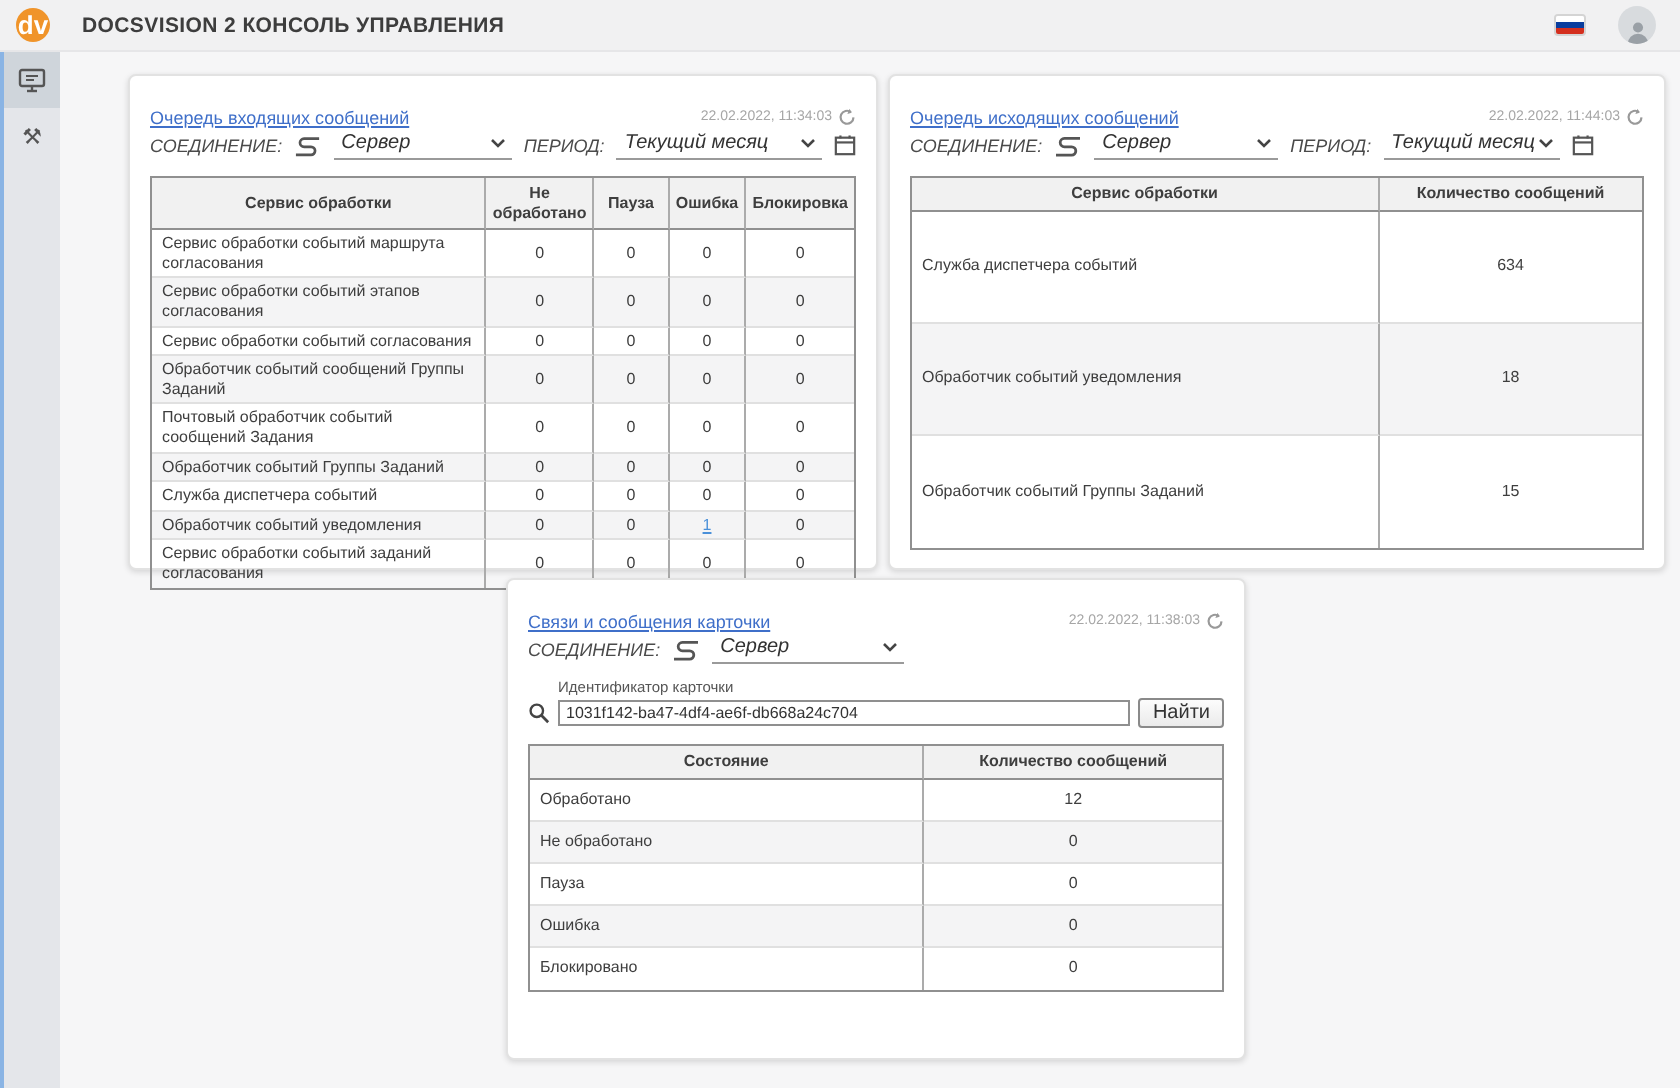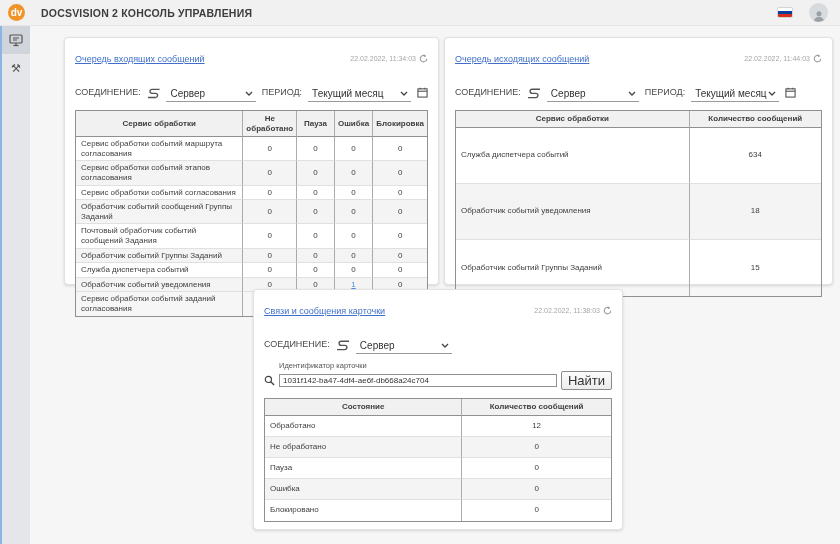--- a/index.html
+++ b/index.html
@@ -3,21 +3,21 @@
 <meta charset="utf-8">
 <style>
   * { margin:0; padding:0; box-sizing:border-box; }
   html,body { width:840px; height:544px; overflow:hidden; }
   body { background:#f6f6f7; font-family:"Liberation Sans", sans-serif; position:relative; }
 
   
   .topbar { position:absolute; top:0; left:0; right:0; height:26px; background:#f1f1f2;
             border-bottom:1px solid #e6e6e8; display:flex; align-items:center; padding:0 12px 0 8px; z-index:5; }
   .logo { width:17px; height:17px; border-radius:50%; background:#f0942a; color:#fff;
-          font-size:10px; font-weight:bold; display:flex; align-items:center; justify-content:center; flex:0 0 auto; }
+          font-size:13px; font-weight:bold; display:flex; align-items:center; justify-content:center; flex:0 0 auto; }
   .app-title { margin-left:16px; font-size:10.5px; font-weight:bold; color:#3d3d3d; letter-spacing:.2px; flex:1; }
   .flag { width:16px; height:11px; border-radius:2px; overflow:hidden; border:1px solid #d4d4d4;
           display:flex; flex-direction:column; cursor:pointer; }
   .flag div { flex:1; }
   .flag .w { background:#ffffff; } .flag .b { background:#0a3d9e; } .flag .r { background:#d42f1e; }
   .avatar { width:19px; height:19px; border-radius:50%; background:#d8dbde; margin-left:16px;
             display:flex; align-items:flex-end; justify-content:center; overflow:hidden; cursor:pointer; }
 
   
   .sidebar { position:absolute; top:26px; left:0; bottom:0; width:30px; background:#e4e6ea;
@@ -31,21 +31,21 @@
            box-shadow:0 1px 3px rgba(0,0,0,.14); padding:16px 10px; }
   #panel-incoming { left:64px;  top:37px;  width:375px; height:248px; }
   #panel-outgoing { left:444px; top:37px;  width:389px; height:248px; }
   #panel-card     { left:253px; top:289px; width:370px; height:241px; }
 
   .panel-head { display:flex; justify-content:space-between; align-items:flex-start; }
   .panel-link { font-size:9px; color:#3f6fc9; text-decoration:underline; cursor:pointer; }
   .stamp { display:flex; align-items:center; gap:3px; font-size:7px; color:#a6a6a6; white-space:nowrap; }
   .refresh { cursor:pointer; display:inline-flex; }
 
-  .controls { display:flex; margin-top:23px; gap:6px; }
+  .controls { display:flex; align-items:center; margin-top:1px; gap:6px;font-style:italic; }
   .ctl-label { font-size:9px; color:#4a4a4a; white-space:nowrap; }
   .select { display:inline-flex; align-items:center; justify-content:space-between;
             border-bottom:1px solid #9a9a9a; padding:1px 3px 2px 4px; font-size:10px; color:#333; cursor:pointer; }
   .icon-btn { display:inline-flex; cursor:pointer; }
 
   table { margin-top:8px; width:100%; border-collapse:separate; border-spacing:0;
           border:1px solid #909090; font-size:8px; color:#3e3e3e; line-height:1.2; }
   th { background:#f1f1f1; font-weight:bold; padding:3px 3px; border-bottom:1px solid #909090;
        border-right:1px solid #ababab; text-align:center; }
   td { padding:2px 5px; border-right:1px solid #ababab; border-bottom:1px solid #e0e0e0; vertical-align:middle; }
@@ -54,21 +54,21 @@
   tbody tr:nth-child(even) { background:#f4f4f5; }
   .num { text-align:center; }
   .link-num { color:#4a90d9; text-decoration:underline; cursor:pointer; }
   #panel-outgoing td { height:56px; }
   #panel-card td { height:21px; }
 
   .search-label { font-size:7.5px; color:#555; margin:7px 0 1px 15px; }
   .search-row { display:flex; align-items:center; gap:4px; }
   .search-row input { flex:1; height:13px; border:1px solid #8f8f8f; font-size:8px; padding:0 3px;
                       color:#333; font-family:"Liberation Sans", sans-serif; background:#fff; }
-  .find-btn { font-size:13px; border:1px solid #8a8a8a; background:linear-gradient(#fcfcfc,#ebebeb);
+  .find-btn { font-size:10px; border:1px solid #8a8a8a; background:linear-gradient(#fcfcfc,#ebebeb);
               padding:1px 6px; border-radius:2px; color:#333; cursor:pointer; white-space:nowrap;
               font-family:"Liberation Sans", sans-serif; }
 </style>
 </head>
 <body>
 
 <div class="topbar">
   <div class="logo">dv</div>
   <div class="app-title">DOCSVISION 2 КОНСОЛЬ УПРАВЛЕНИЯ</div>
   <div class="flag">

